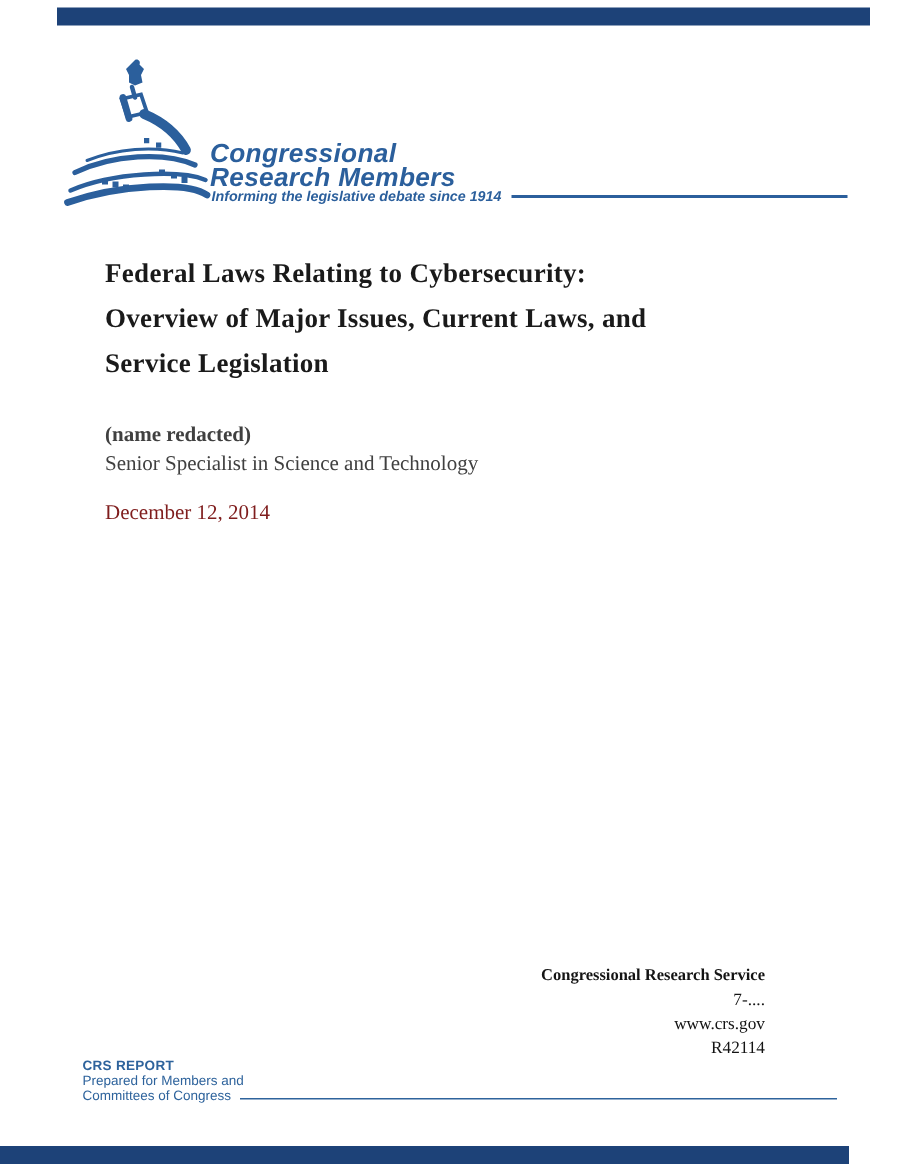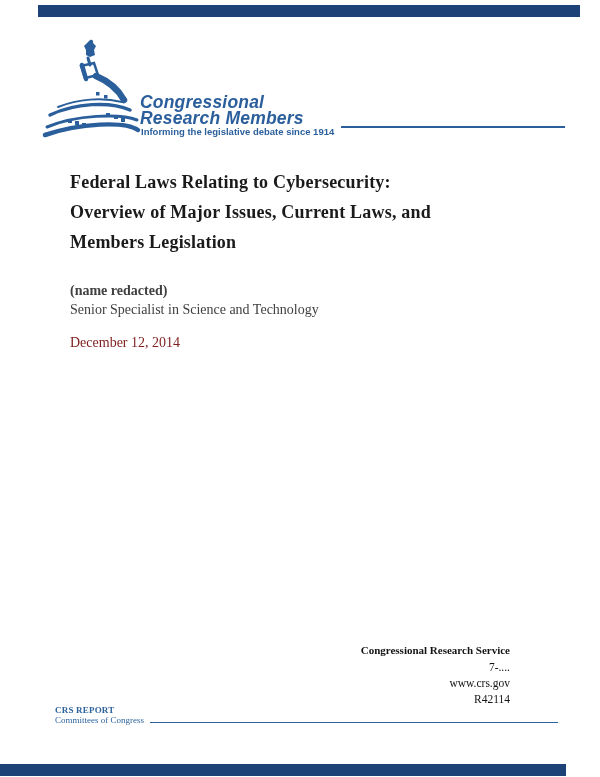--- a/index.html
+++ b/index.html
@@ -15,21 +15,21 @@
   
   .dome { position:absolute; left:40px; top:35px; }
   .org {
     position:absolute; left:140px; top:95px;
     font-family:"Liberation Sans", sans-serif; font-style:italic; font-weight:bold;
     font-size:17.5px; line-height:15.5px; letter-spacing:0.2px; color:#2b5f9c;
     white-space:nowrap;
   }
   .tagline-row {
     position:absolute; left:141px; top:126px; width:424px;
-    display:flex; align-items:flex-start;
+    display:flex; align-items:center;font-style:italic;
   }
   .tagline {
     font-family:"Liberation Sans", sans-serif; font-weight:bold; font-size:9.5px;
     color:#2b5f9c; white-space:nowrap; line-height:12px;
   }
   .rule { flex:1; height:1.5px; background:#2b5f9c; margin:0 0 2px 7px; }
 
   
   .title {
     position:absolute; left:70px; top:167px; width:480px;
@@ -43,21 +43,21 @@
   .date { position:absolute; left:70px; top:335px; font-size:14px; color:#7f1d1d; }
 
   
   .footer-right { position:absolute; right:70px; top:641px; text-align:right; color:#141414; }
   .fr-org { font-weight:bold; font-size:11px; line-height:18px; }
   .fr-line { font-size:11.5px; line-height:16px; }
 
   
   .footer-left {
     position:absolute; left:55px; top:705px; width:503px;
-    font-family:Liberation Serif, serif; font-size:9px; line-height:10px;
+    font-family:Liberation Sans, sans-serif; font-size:9px; line-height:10px;
     color:#2e639c;
   }
   .fl-label { font-weight:bold; letter-spacing:0.2px; }
   .fl-row { display:flex; align-items:flex-end; }
   .fl-row .rule { margin:0 0 2px 6px; background:#2e639c; }
   .fl-text { white-space:nowrap; }
 </style>
 </head>
 <body>
 
@@ -93,39 +93,40 @@
   </div>
 
   <div class="tagline-row">
     <span class="tagline">Informing the legislative debate since 1914</span>
     <div class="rule"></div>
   </div>
 
   <div class="title">
     <div>Federal Laws Relating to Cybersecurity:</div>
     <div>Overview of Major Issues, Current Laws, and</div>
-    <div>Members Legislation</div>
+    <div>Service Legislation</div>
   </div>
 
   <div class="author">
     <div class="name">(name redacted)</div>
     <div>Senior Specialist in Science and Technology</div>
   </div>
 
   <div class="date">December 12, 2014</div>
 
   <div class="footer-right">
     <div class="fr-org">Congressional Research Service</div>
     <div class="fr-line">7-....</div>
     <div class="fr-line">www.crs.gov</div>
     <div class="fr-line">R42114</div>
   </div>
 
   <div class="footer-left">
     <div class="fl-label">CRS REPORT</div>
+    <div>Prepared for Members and</div>
     <div class="fl-row">
       <span class="fl-text">Committees of Congress</span>
       <div class="rule"></div>
     </div>
   </div>
 
   <div class="bar bar-bottom"></div>
 
 </div>
 

